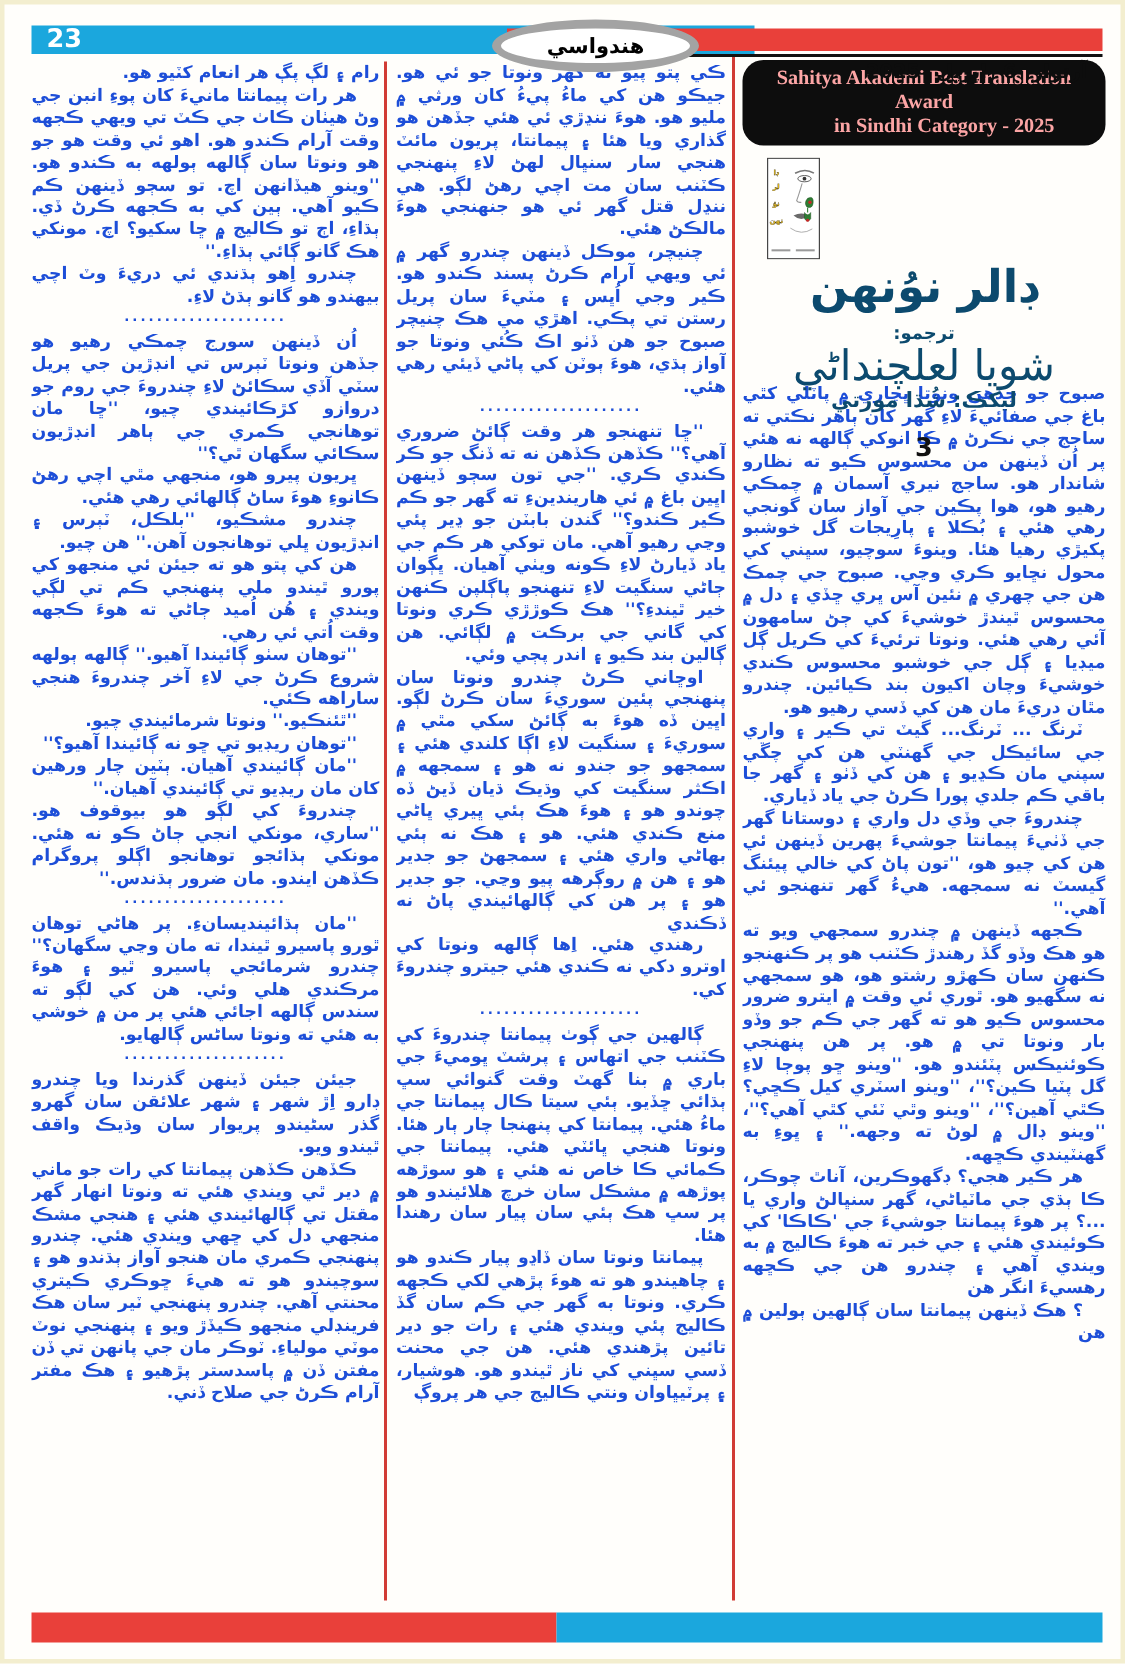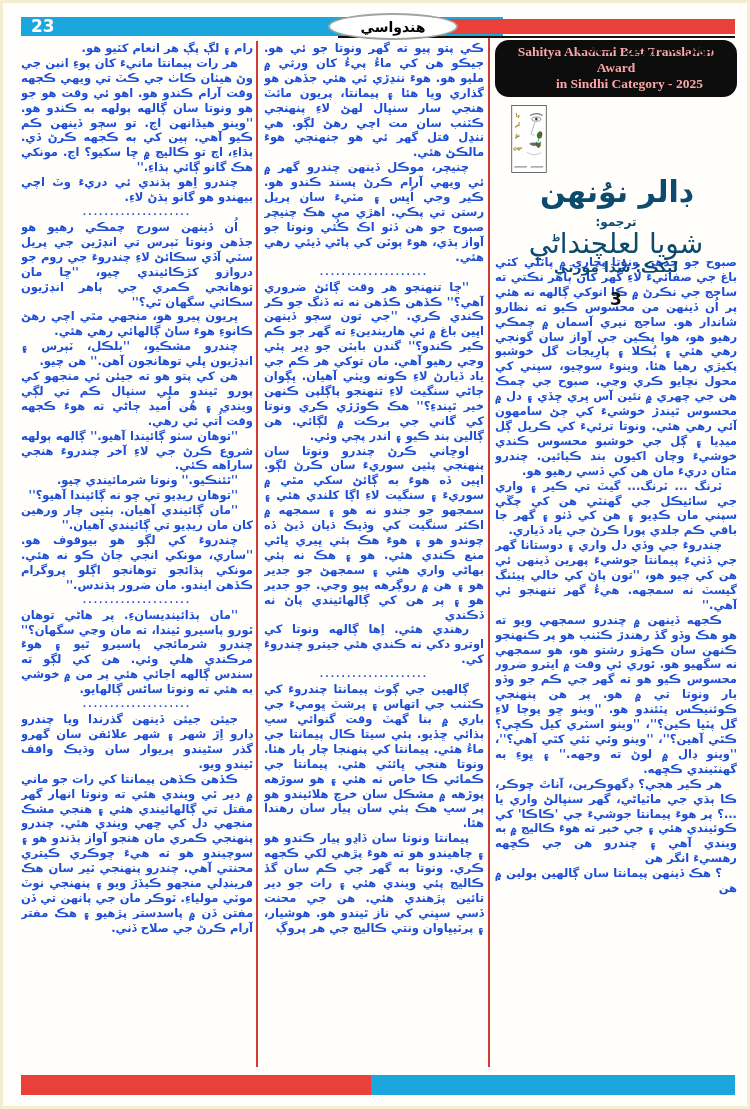--- a/index.html
+++ b/index.html
@@ -10,21 +10,21 @@
     box-sizing:border-box;
     border:3px solid #f3eecf;
   }
   
   .bar-blue{position:absolute;left:18px;top:14px;width:482px;height:19px;background:#1ba7dd;}
   .bar-red{position:absolute;left:335px;top:16px;width:397px;height:15px;background:#e9403a;}
   .page-number{position:absolute;left:28px;top:15px;color:#fff;font-weight:bold;font-size:17px;line-height:17px;z-index:3;}
   .date-text{position:absolute;right:22px;top:15px;color:#0d0d0d;font-weight:bold;font-size:13px;line-height:17px;z-index:3;direction:rtl;word-spacing:6px;margin-top:22px;}
   .masthead-oval{
     position:absolute;left:325px;top:10px;width:126px;height:23px;z-index:4;
-    background:#fff;border:2px solid #a3a3a3;border-radius:50%;
+    background:#fff;border:6px solid #a3a3a3;border-radius:50%;
     display:flex;align-items:center;justify-content:center;
     font-weight:bold;font-size:14px;direction:rtl;color:#000;
   }
   .header-rule{position:absolute;left:335px;top:33px;width:397px;height:2px;background:#111;z-index:2;}
   
   .divider-v{position:absolute;width:2px;background:#d13b35;z-index:1;}
   .divider-left{left:253px;top:38px;height:1026px;}
   .divider-right{left:485px;top:35px;height:1029px;}
   
   .headline-block{position:absolute;left:492px;top:37px;width:242px;z-index:2;}
@@ -139,21 +139,21 @@
     <p>پيمانتا ونوتا سان ڏاڍو پيار ڪندو هو ۽ چاهيندو هو ته هوءَ پڙهي لکي ڪجهه ڪري. ونوتا به گهر جي ڪم سان گڏ ڪاليج پئي ويندي هئي ۽ رات جو دير تائين پڙهندي هئي. هن جي محنت ڏسي سڀني کي ناز ٿيندو هو. هوشيار، ۽ پرٽيڀاوان ونتي ڪاليج جي هر پروڳ</p>
   </div>
 <div class="col col-left">
     <p class="noindent">رام ۽ لڳ پڳ هر انعام کٽيو هو.</p>
     <p>هر رات پيمانتا مانيءَ کان پوءِ انبن جي وڻ هيٺان ڪاٺ جي ڪٽ تي ويهي ڪجهه وقت آرام ڪندو هو. اهو ئي وقت هو جو هو ونوتا سان ڳالهه ٻولهه به ڪندو هو. ''وينو هيڏانهن اچ. تو سڄو ڏينهن ڪم ڪيو آهي. ٻين کي به ڪجهه ڪرڻ ڏي. ٻڌاءِ، اڄ تو ڪاليج ۾ ڇا سکيو؟ اچ. مونکي هڪ گانو ڳائي ٻڌاءِ.''</p>
     <p>چندرو اِهو ٻڌندي ئي دريءَ وٽ اچي بيهندو هو گانو ٻڌڻ لاءِ.</p>
     <p class="dots">....................</p>
     <p>اُن ڏينهن سورج چمڪي رهيو هو جڏهن ونوتا ٽٻرس تي انڊڙين جي پريل سٽي آڏي سڪائڻ لاءِ چندروءَ جي روم جو دروازو کڙڪائيندي چيو، ''ڇا مان توهانجي ڪمري جي ٻاهر انڊڙيون سڪائي سگهان ٿي؟''</p>
     <p>ڀريون پيرو هو، منجهي مٿي اچي رهڻ ڪانوءِ هوءَ ساڻ ڳالهائي رهي هئي.</p>
     <p>چندرو مشڪيو، ''بلڪل، ٽٻرس ۽ انڊڙيون ڀلي توهانجون آهن.'' هن چيو.</p>
-    <p>هن کي پتو هو ته جيئن ئي منجهو کي پورو ٿيندو ملي سنڀال ڪم تي لڳي ويندي ۽ هُن اُميد ڄاڻي ته هوءَ ڪجهه وقت اُتي ئي رهي.</p>
+    <p>هن کي پتو هو ته جيئن ئي منجهو کي پورو ٿيندو ملي پنهنجي ڪم تي لڳي ويندي ۽ هُن اُميد ڄاڻي ته هوءَ ڪجهه وقت اُتي ئي رهي.</p>
     <p>''توهان سٺو ڳائيندا آهيو.'' ڳالهه ٻولهه شروع ڪرڻ جي لاءِ آخر چندروءَ هنجي ساراهه ڪئي.</p>
     <p>''ٿئنڪيو.'' ونوتا شرمائيندي چيو.</p>
     <p>''توهان ريڊيو تي ڇو نه ڳائيندا آهيو؟''</p>
     <p>''مان ڳائيندي آهيان. ٻٽين چار ورهين کان مان ريڊيو تي ڳائيندي آهيان.''</p>
     <p>چندروءَ کي لڳو هو بيوقوف هو. ''ساري، مونکي انجي ڄاڻ ڪو نه هئي. مونکي ٻڌائجو توهانجو اڳلو پروگرام ڪڏهن ايندو. مان ضرور ٻڌندس.''</p>
     <p class="dots">....................</p>
     <p>''مان ٻڌائينديسانءِ. پر هاڻي توهان ٿورو پاسيرو ٿيندا، ته مان وڃي سگهان؟'' چندرو شرمائجي پاسيرو ٿيو ۽ هوءَ مرڪندي هلي وئي. هن کي لڳو ته سندس ڳالهه اجائي هئي پر من ۾ خوشي به هئي ته ونوتا ساڻس ڳالهايو.</p>
     <p class="dots">....................</p>
     <p>جيئن جيئن ڏينهن گذرندا ويا چندرو ڊارو اِڙ شهر ۽ شهر علائقن سان گهرو گذر سڻيندو پريوار سان وڌيڪ واقف ٿيندو ويو.</p>
     <p>ڪڏهن ڪڏهن پيمانتا کي رات جو ماني ۾ دير ٿي ويندي هئي ته ونوتا انهار گهر مقتل تي ڳالهائيندي هئي ۽ هنجي مشڪ منجهي دل کي ڇهي ويندي هئي. چندرو پنهنجي ڪمري مان هنجو آواز ٻڌندو هو ۽ سوچيندو هو ته هيءَ ڇوڪري ڪيتري محنتي آهي. چندرو پنهنجي ٽير سان هڪ فرينڊلي منجهو ڪيڏڙ ويو ۽ پنهنجي نوٽ موٽي مولياءِ. ٽوڪر مان جي پانهن تي ڏن مفتن ڏن ۾ پاسدستر پڙهيو ۽ هڪ مفتر آرام ڪرڻ جي صلاح ڏني.</p>

